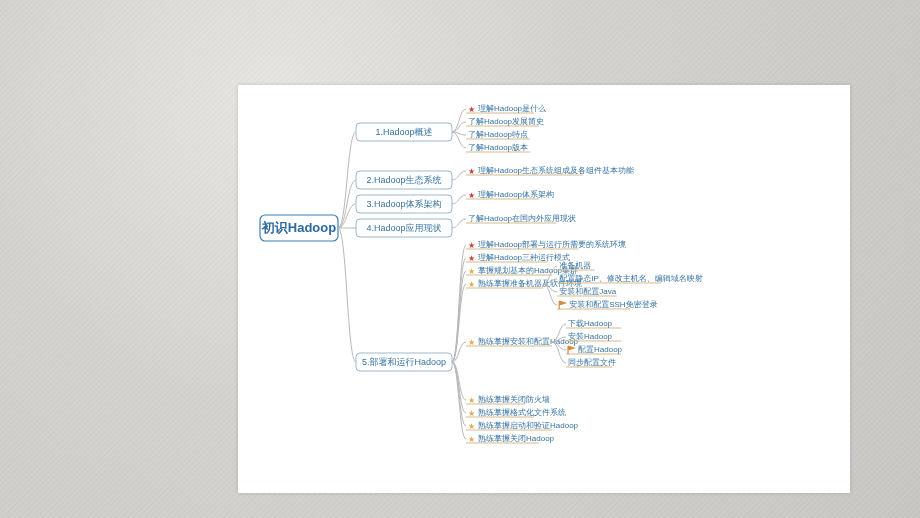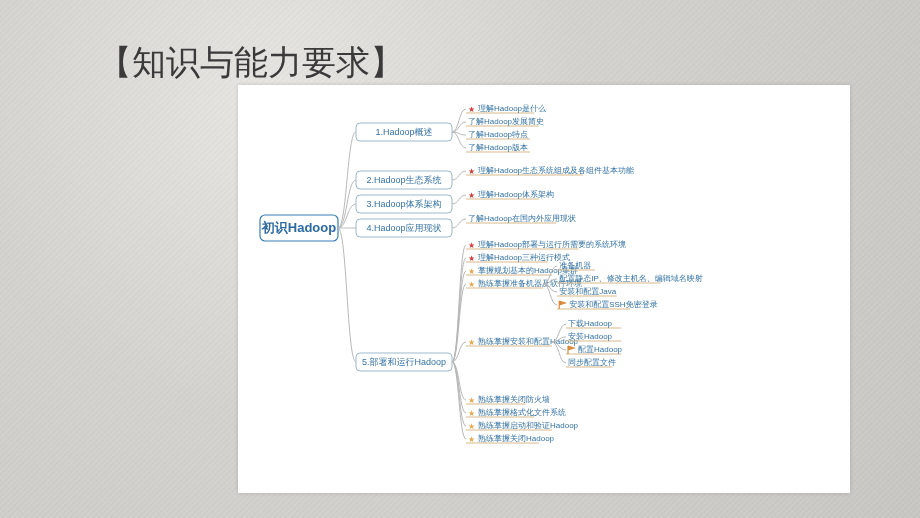--- a/index.html
+++ b/index.html
@@ -21,21 +21,20 @@
   .branch-text{font-size:9px;fill:#3472a2;}
   .leaf-text{font-size:8px;fill:#3472a2;}
   .star-red{fill:#d43c3c;}
   .star-orange{fill:#e6a94e;}
 </style>
 </head>
 <body>
 
 <div class="page">
   <div class="noise"></div>
-  <div class="title">【知识与能力要求】</div>
   <div class="canvas">
     <svg id="mm" viewBox="0 0 612 408">
         <rect x="22" y="130" width="78" height="26" class="root-box"></rect>
         <text x="61" y="147" text-anchor="middle" class="root-text">初识Hadoop</text>
         <path d="M100 143 C109 143 109 47 118 47" class="conn"></path>
         <rect x="118" y="38" width="96" height="18" class="branch-box"></rect>
         <text x="166" y="50" text-anchor="middle" class="branch-text">1.Hadoop概述</text>
         <path d="M100 143 C109 143 109 95 118 95" class="conn"></path>
         <rect x="118" y="86" width="96" height="18" class="branch-box"></rect>
         <text x="166" y="98" text-anchor="middle" class="branch-text">2.Hadoop生态系统</text>

